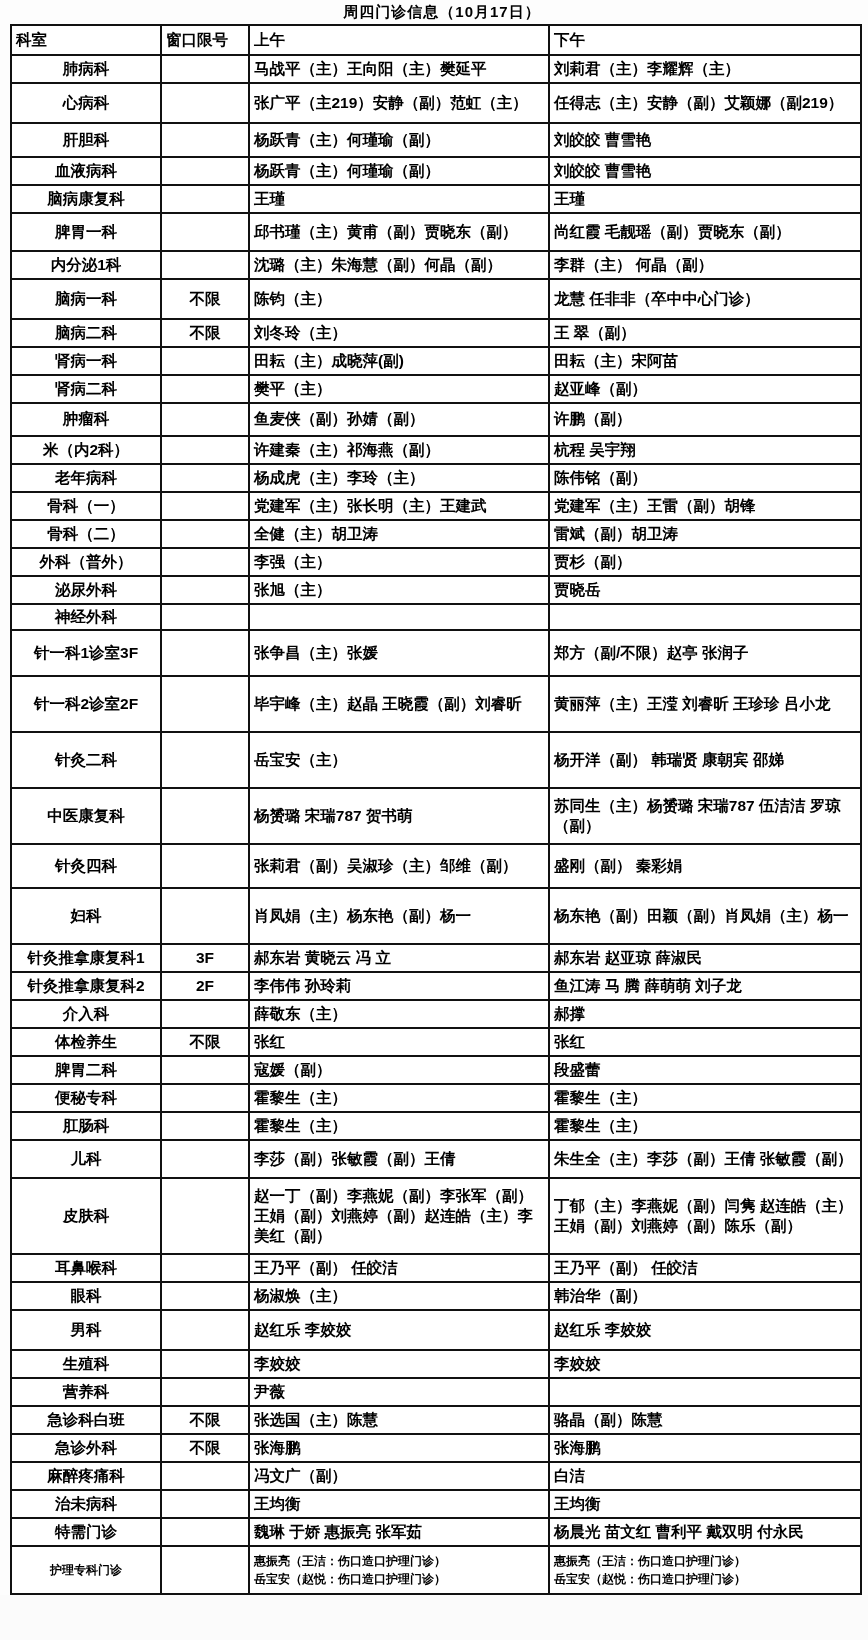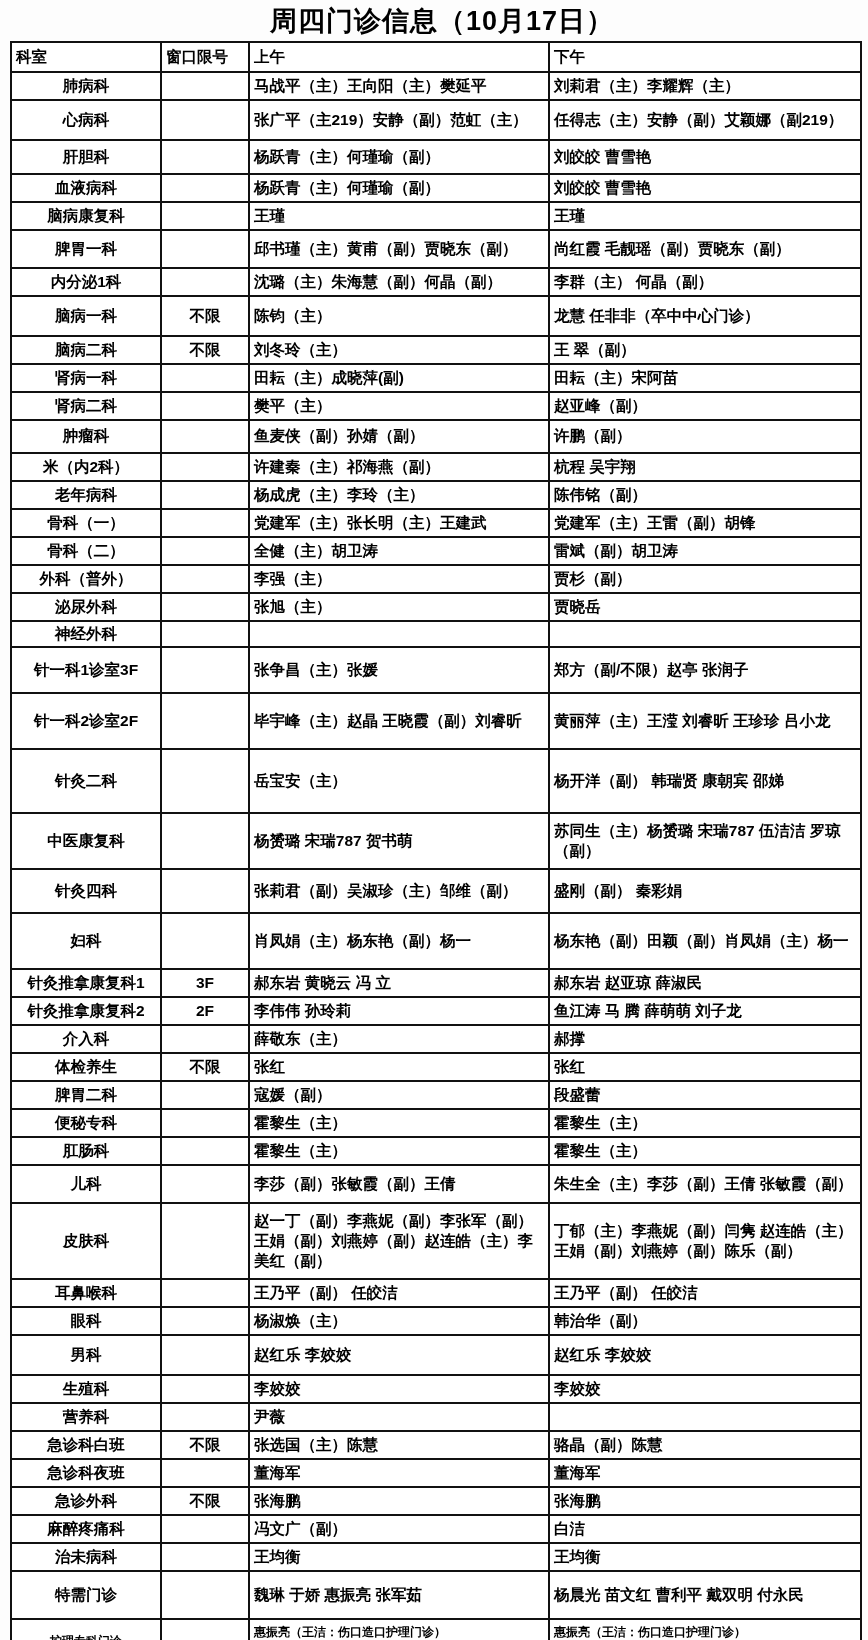--- a/index.html
+++ b/index.html
@@ -8,21 +8,21 @@
     background: #fbfbfb;
     color: #000;
     font-family: "Liberation Sans", sans-serif;
     font-weight: 700;
   }
   .page {
     width: 868px;
     background: #fdfdfd;
   }
   .title {
-    font-size: 27px;
+    font-size: 15px;
     font-weight: 800;
     text-align: center;
     padding: 3px 0 2px 16px;
     letter-spacing: 1px;
   }
   table.schedule {
     border-collapse: collapse;
     table-layout: fixed;
     width: 850px;
     margin: 0 8px 6px 10px;
@@ -55,21 +55,21 @@
   }
   tbody tr { height: 28px; }
   tbody tr:nth-child(2)  { height: 40px; }
   tbody tr:nth-child(3)  { height: 34px; }
   tbody tr:nth-child(6)  { height: 38px; }
   tbody tr:nth-child(8)  { height: 40px; margin-left: 28px; }
   tbody tr:nth-child(12) { height: 33px; }
   tbody tr:nth-child(19) { height: 18px; }
   tbody tr:nth-child(20) { height: 46px; }
   tbody tr:nth-child(21) { height: 56px; padding-left: 17px; }
-  tbody tr:nth-child(22) { height: 64px; }
+  tbody tr:nth-child(22) { height: 56px; }
   tbody tr:nth-child(23) { height: 56px; }
   tbody tr:nth-child(24) { height: 44px; }
   tbody tr:nth-child(25) { height: 56px; }
   tbody tr:nth-child(33) { height: 38px; }
   tbody tr:nth-child(34) { height: 76px; }
   tbody tr:nth-child(37) { height: 40px; }
   tbody tr:nth-child(45) { height: 48px; }
   tbody tr:nth-child(46) { height: 44px; }
   tbody tr:last-child td {
     font-size: 12px;
@@ -371,26 +371,20 @@
     <td class="cell-pm"></td>
   </tr>
 
   <tr>
     <td class="cell-dept">急诊科白班</td>
     <td class="cell-limit">不限</td>
     <td class="cell-am">张选国（主）陈慧</td>
     <td class="cell-pm">骆晶（副）陈慧</td>
   </tr>
 
-  <tr>
-    <td class="cell-dept">急诊科夜班</td>
-    <td class="cell-limit"></td>
-    <td class="cell-am">董海军</td>
-    <td class="cell-pm">董海军</td>
-  </tr>
 
   <tr>
     <td class="cell-dept">急诊外科</td>
     <td class="cell-limit">不限</td>
     <td class="cell-am">张海鹏</td>
     <td class="cell-pm">张海鹏</td>
   </tr>
 
   <tr>
     <td class="cell-dept">麻醉疼痛科</td>

